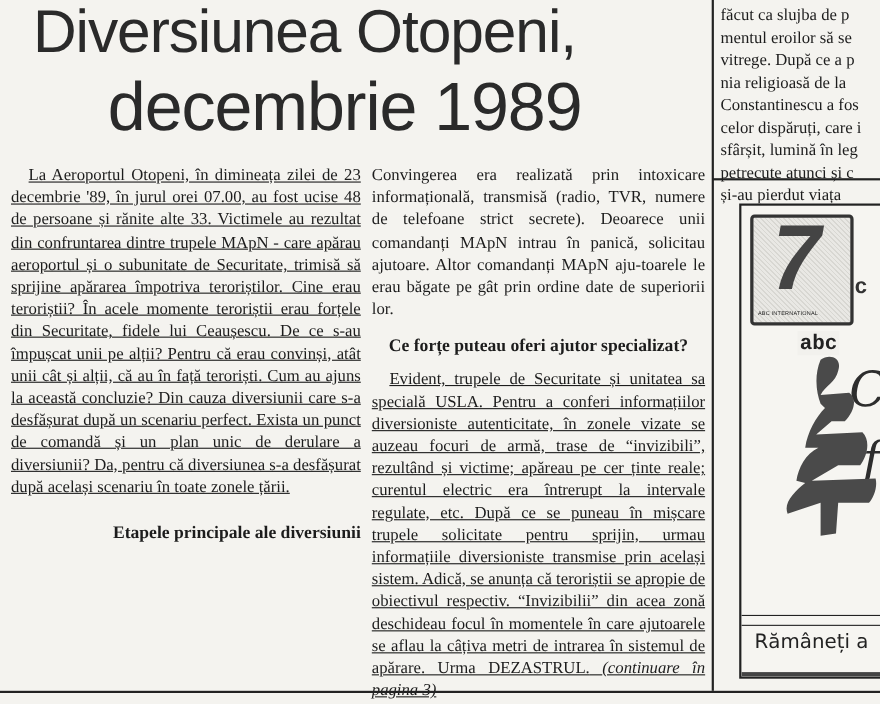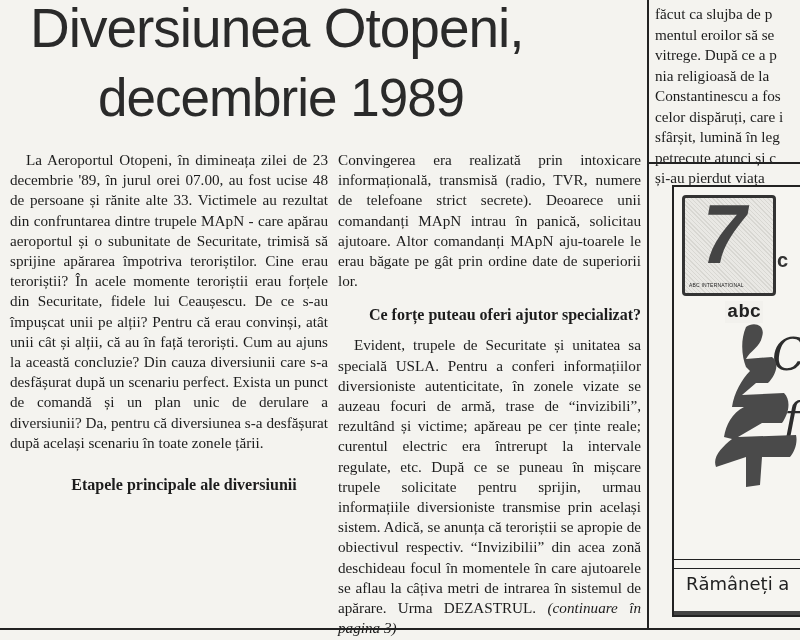--- a/index.html
+++ b/index.html
@@ -14,34 +14,34 @@
   
   .headline {
     position: absolute; left: 0; top: 0; width: 645px; height: 140px;
     text-align: center;
     font-family: "Liberation Sans", "DejaVu Sans", sans-serif;
     font-weight: normal;
     color: #2a2a2a;
     letter-spacing: -1px;
   }
   .headline .l1 { position: absolute; left: 30px; top: -4px; font-size: 55px; line-height: 64px; white-space: nowrap; }
-  .headline .l2 { position: absolute; left: 98px; top: 66px; font-size: 53px; line-height: 64px; white-space: nowrap; }
+  .headline .l2 { position: absolute; left: 98px; top: 66px; font-size: 62px; line-height: 64px; white-space: nowrap; }
 
   
   .col {
     position: absolute; font-size: 15.2px; line-height: 20.2px; text-align: justify;
   }
   .col p { margin: 0; }
-  .col .indent { text-indent: 16px; }
+  .col .indent { text-indent: 16px; text-decoration: underline; }
   .col1 { left: 10px; top: 150px; width: 318px; }
   .col2 { left: 338px; top: 150px; width: 303px; }
   .subhead {
-    font-weight: bold; font-size: 16px; line-height: 20px; text-align: right; margin: 14px 0 10px 0;
+    font-weight: bold; font-size: 16px; line-height: 20px; text-align: center; margin: 14px 0 10px 0;
   }
-  .col1 .subhead { text-align: center; padding-left: 30px; margin-top: 22px; margin-bottom: 24px; }
+  .col1 .subhead { text-align: right; padding-left: 30px; margin-top: 22px; margin-bottom: 24px; }
   .italic { font-style: italic; }
 
   
   .vdivider { position: absolute; left: 647px; top: 0; width: 1.5px; height: 628px; background: #222; }
   .hrule { position: absolute; left: 0; top: 628px; width: 800px; height: 2px; background: #222; }
   .hrule-thin { position: absolute; left: 648px; top: 162px; width: 152px; height: 2px; background: #222; }
 
   
   .col3 { left: 655px; top: 4px; width: 160px; font-size: 15.2px; line-height: 20.5px; text-align: left; white-space: nowrap; overflow: hidden; }
 

